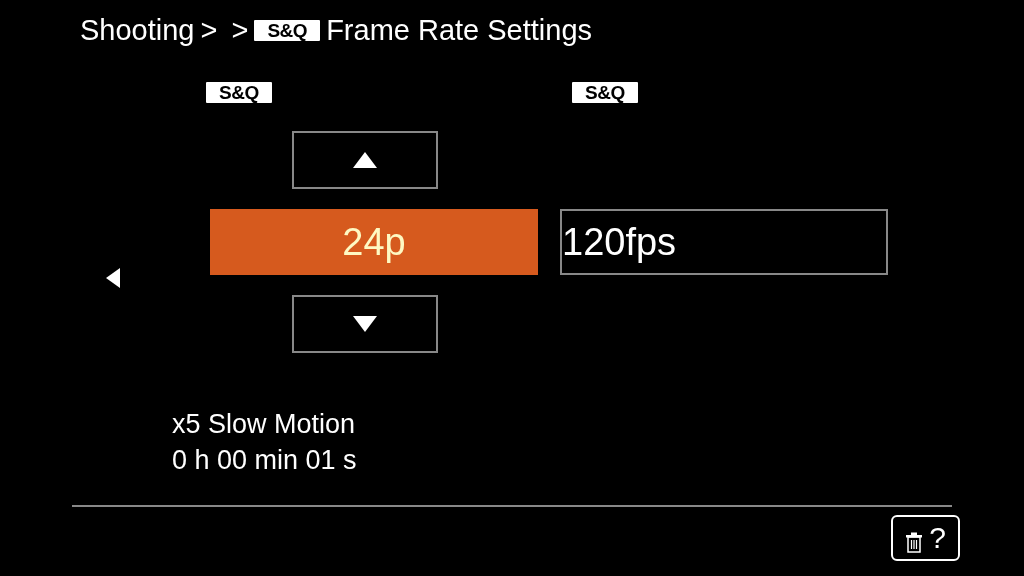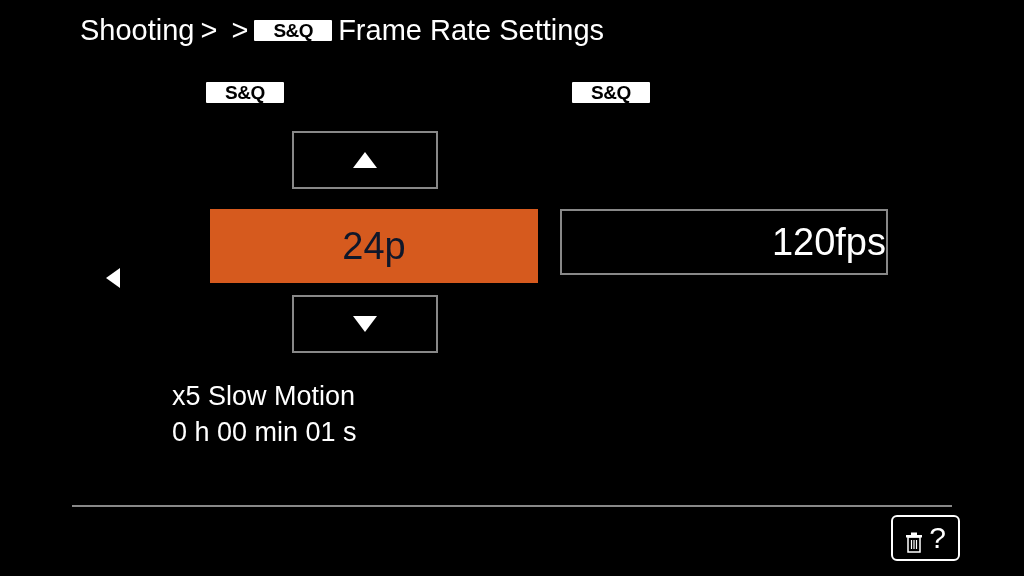--- a/index.html
+++ b/index.html
@@ -28,21 +28,21 @@
     }
     .breadcrumb-sep {
       color: #fff;
     }
     .sq-badge {
       display: inline-block;
       background: #fff;
       color: #000;
       font-weight: bold;
       font-size: 19px;
-      padding: 1px 19px;
+      padding: 1px 13px;
       line-height: 1;
       border-radius: 1px;
       letter-spacing: -0.5px;
     }
     .headers {
       position: absolute;
       top: 82px;
       left: 0;
       width: 100%;
       display: flex;
@@ -98,57 +98,57 @@
       height: 0;
       border-left: 12px solid transparent;
       border-right: 12px solid transparent;
       border-top: 16px solid #fff;
     }
     .value-box1 {
       position: absolute;
       top: 209px;
       left: 210px;
       width: 328px;
-      height: 74px;
+      height: 66px;
       background: #d65a1e;
       display: flex;
       align-items: center;
       justify-content: center;
       font-size: 38px;
-      color: #0f172a;
+      color: #fef9c3;
     }
     .value-box2 {
       position: absolute;
       top: 209px;
       left: 560px;
       width: 328px;
       height: 66px;
       border: 2px solid #888;
       display: flex;
       align-items: center;
-      justify-content: flex-end;
+      justify-content: flex-start;
       font-size: 38px;
       color: #fff;
     }
     .nav-left {
       position: absolute;
       top: 268px;
       left: 106px;
       cursor: pointer;
     }
     .triangle-left {
       width: 0;
       height: 0;
       border-top: 10px solid transparent;
       border-bottom: 10px solid transparent;
       border-right: 14px solid #fff;
     }
     .info-block {
       position: absolute;
-      top: 378px;
+      top: 406px;
       left: 172px;
       font-size: 27px;
       line-height: 1.35;
     }
     .divider {
       position: absolute;
       top: 505px;
       left: 72px;
       width: 880px;
       height: 2px;

